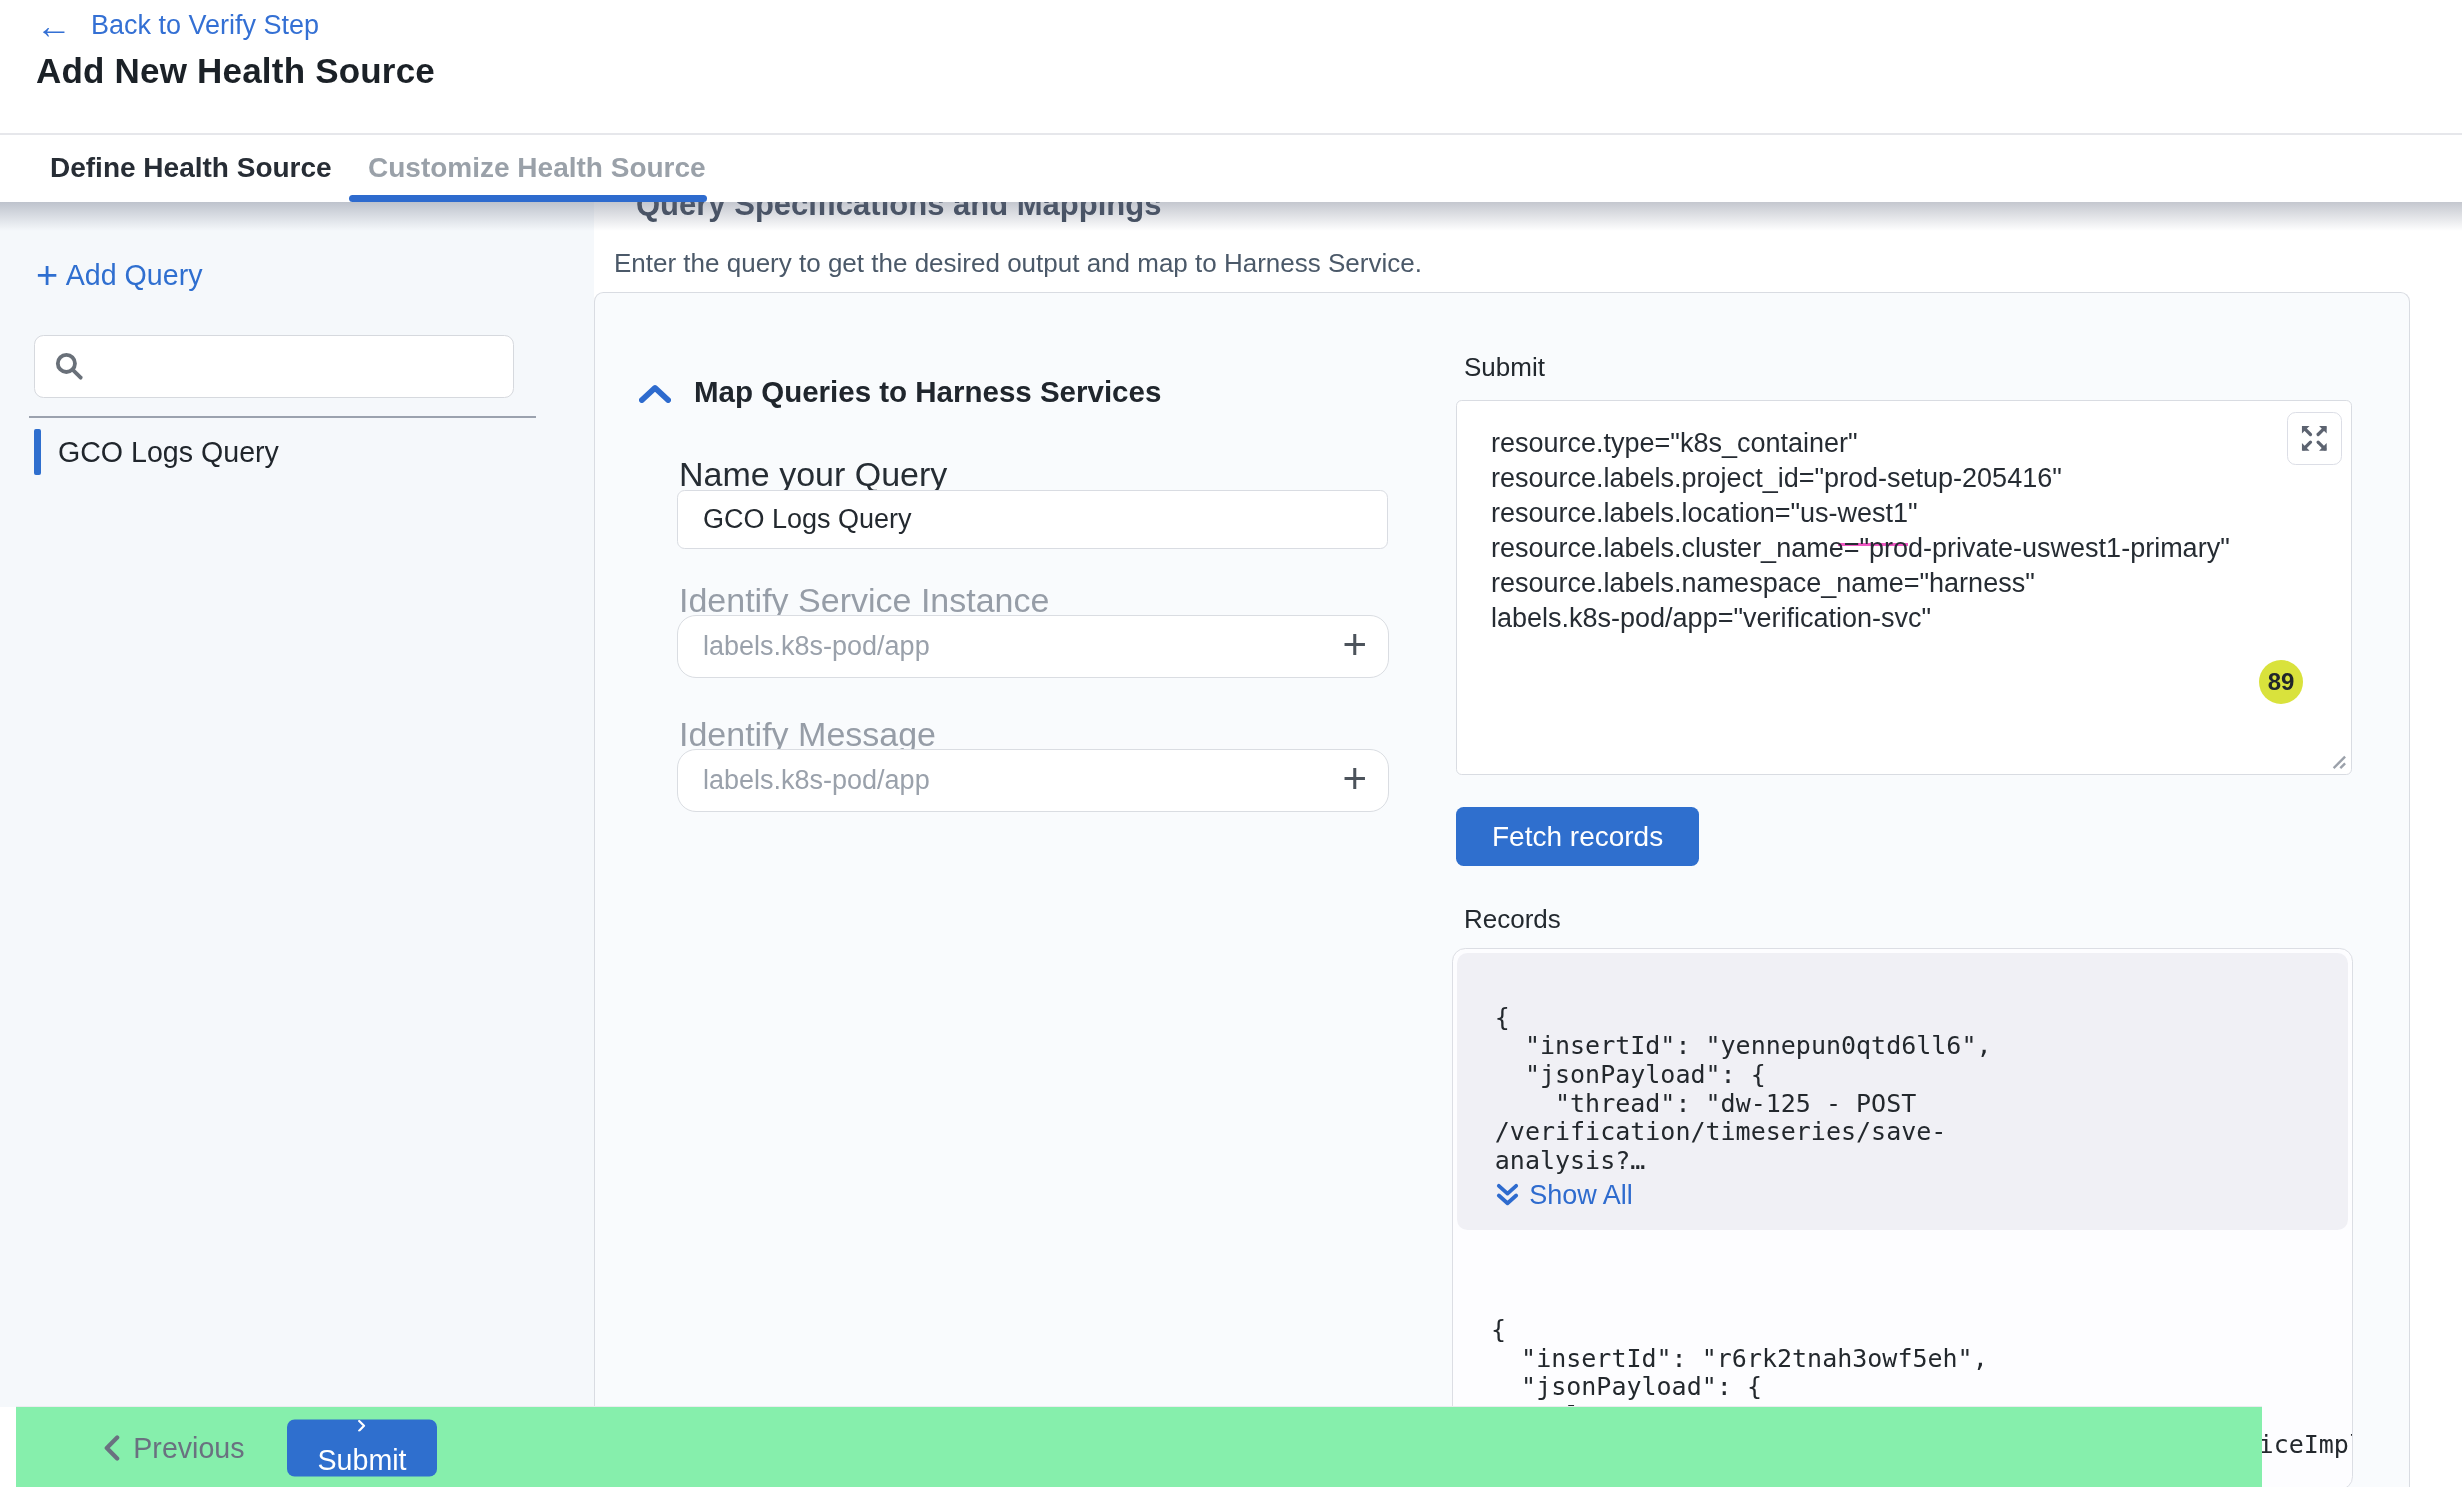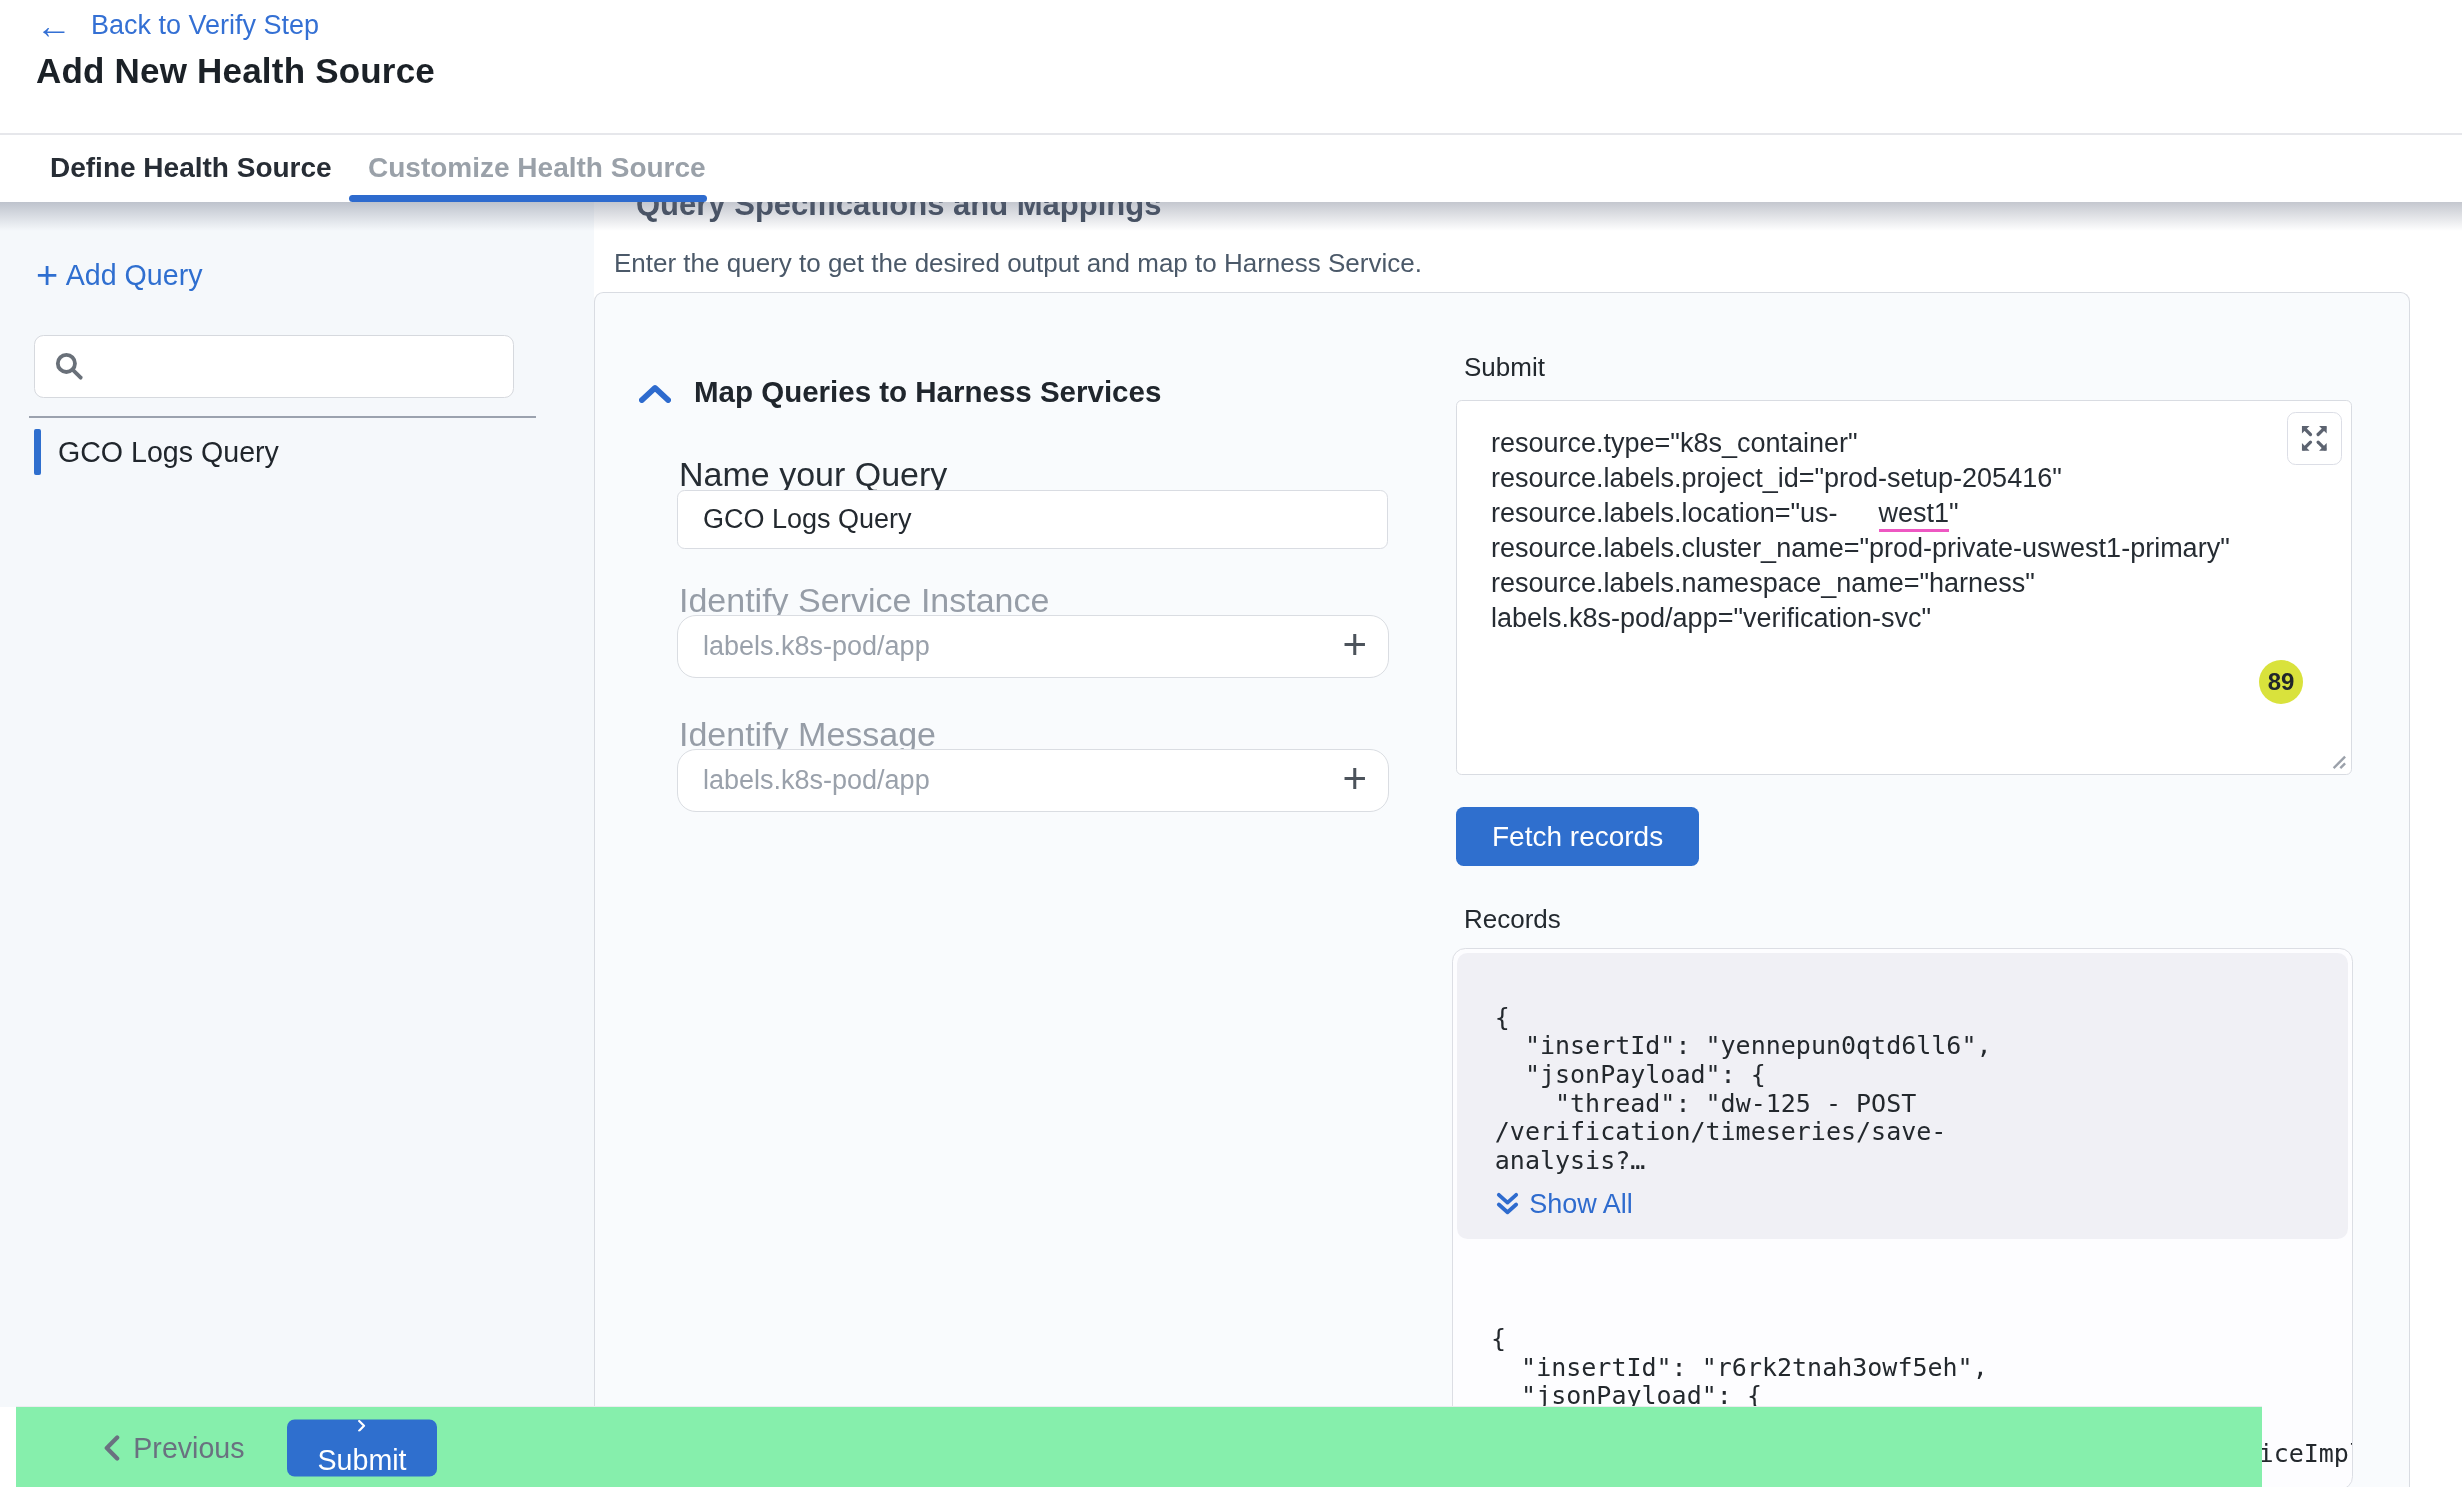--- a/index.html
+++ b/index.html
@@ -57,30 +57,30 @@
   .plus-input input{border:none;outline:none;background:transparent;flex:1;font-size:27px;padding:0 0 0 25px;color:#2a3038;font-family:"Liberation Sans",sans-serif;}
   .plus-input input::placeholder,.text-input::placeholder{color:#9aa1ab;opacity:1;}
   .plus-glyph{font-size:42px;font-weight:300;color:#4c535b;margin:0 21px 3.8px 0;cursor:pointer;line-height:38px;}
   .msg-label{left:84px;top:422px;}
   .msg-input{top:456px;}
 
   .query-label{left:869px;top:59px;font-size:26px;color:#23292f;}
   .query-box{left:861px;top:107px;width:894px;height:373px;background:#fff;border:1.9px solid #d9dce2;border-radius:5.7px;cursor:text;}
   .query-code{position:absolute;left:34px;top:25px;right:105px;font-size:27px;line-height:35px;color:#262c33;}
   .code-line{white-space:pre-wrap;}
-  .misspell{border-bottom:3.8px solid #ee57c2;padding-bottom:1px;margin-left:41px;}
+  .misspell{border-bottom:3.8px solid #ee57c2;padding-bottom:15px;}
   .expand-btn{position:absolute;top:10.5px;right:9.5px;width:53px;height:51px;background:#fff;border:1.9px solid #dcdee6;border-radius:8.6px;display:flex;align-items:center;justify-content:center;cursor:pointer;}
   .count-badge{position:absolute;right:48px;bottom:70px;width:44px;height:44px;border-radius:50%;background:#d9e23c;display:flex;align-items:center;justify-content:center;font-size:24px;font-weight:bold;color:#21262b;}
   .resize-handle{position:absolute;right:3.8px;bottom:3.8px;cursor:nwse-resize;}
   .fetch-btn{left:861px;top:514px;height:59px;padding:0 36px;background:#2f6fce;border:none;border-radius:7.6px;color:#fff;font-size:28px;font-family:"Liberation Sans",sans-serif;cursor:pointer;display:flex;align-items:center;}
   .records-label{left:869px;top:611px;font-size:26px;color:#23292f;}
   .records-box{left:857px;top:655px;width:899px;height:540px;background:#fdfdff;border:1.9px solid #dcdee4;border-radius:13.3px;overflow:hidden;}
   .record-card1{margin:3.8px;background:#f0f0f5;border-radius:10.5px;padding:51px 36px 19px 38px;}
   .record-body{font-family:"DejaVu Sans Mono",monospace;font-size:25px;line-height:28.6px;color:#23282d;}
-  .show-all{display:flex;align-items:center;gap:9.5px;margin-top:14px;color:#2e6bce;font-size:27px;cursor:pointer;width:fit-content;}
+  .show-all{display:flex;align-items:center;gap:9.5px;margin-top:5px;color:#2e6bce;font-size:27px;cursor:pointer;width:fit-content;}
   .record-card2{padding:82px 36px 0 38px;}
 
   
   .footer{left:16px;top:1406px;width:2246px;height:81px;background:#86efac;border-top:1.9px solid #ebecef;z-index:10;}
   .prev-btn{position:absolute;left:81px;top:50%;transform:translateY(-50%);display:flex;align-items:center;gap:13.3px;color:#6a7180;font-size:28.6px;cursor:pointer;background:none;border:none;font-family:"Liberation Sans",sans-serif;}
   .submit-btn{position:absolute;left:271px;top:50%;transform:translateY(-50%);display:flex;align-items:center;gap:11.4px;height:57px;padding:0 30.5px;background:#2f6fce;border:none;border-radius:7.6px;color:#fff;font-size:28.6px;font-weight:500;cursor:pointer;font-family:"Liberation Sans",sans-serif;flex-direction:column;}
 </style>
 </head>
 <body>
 

